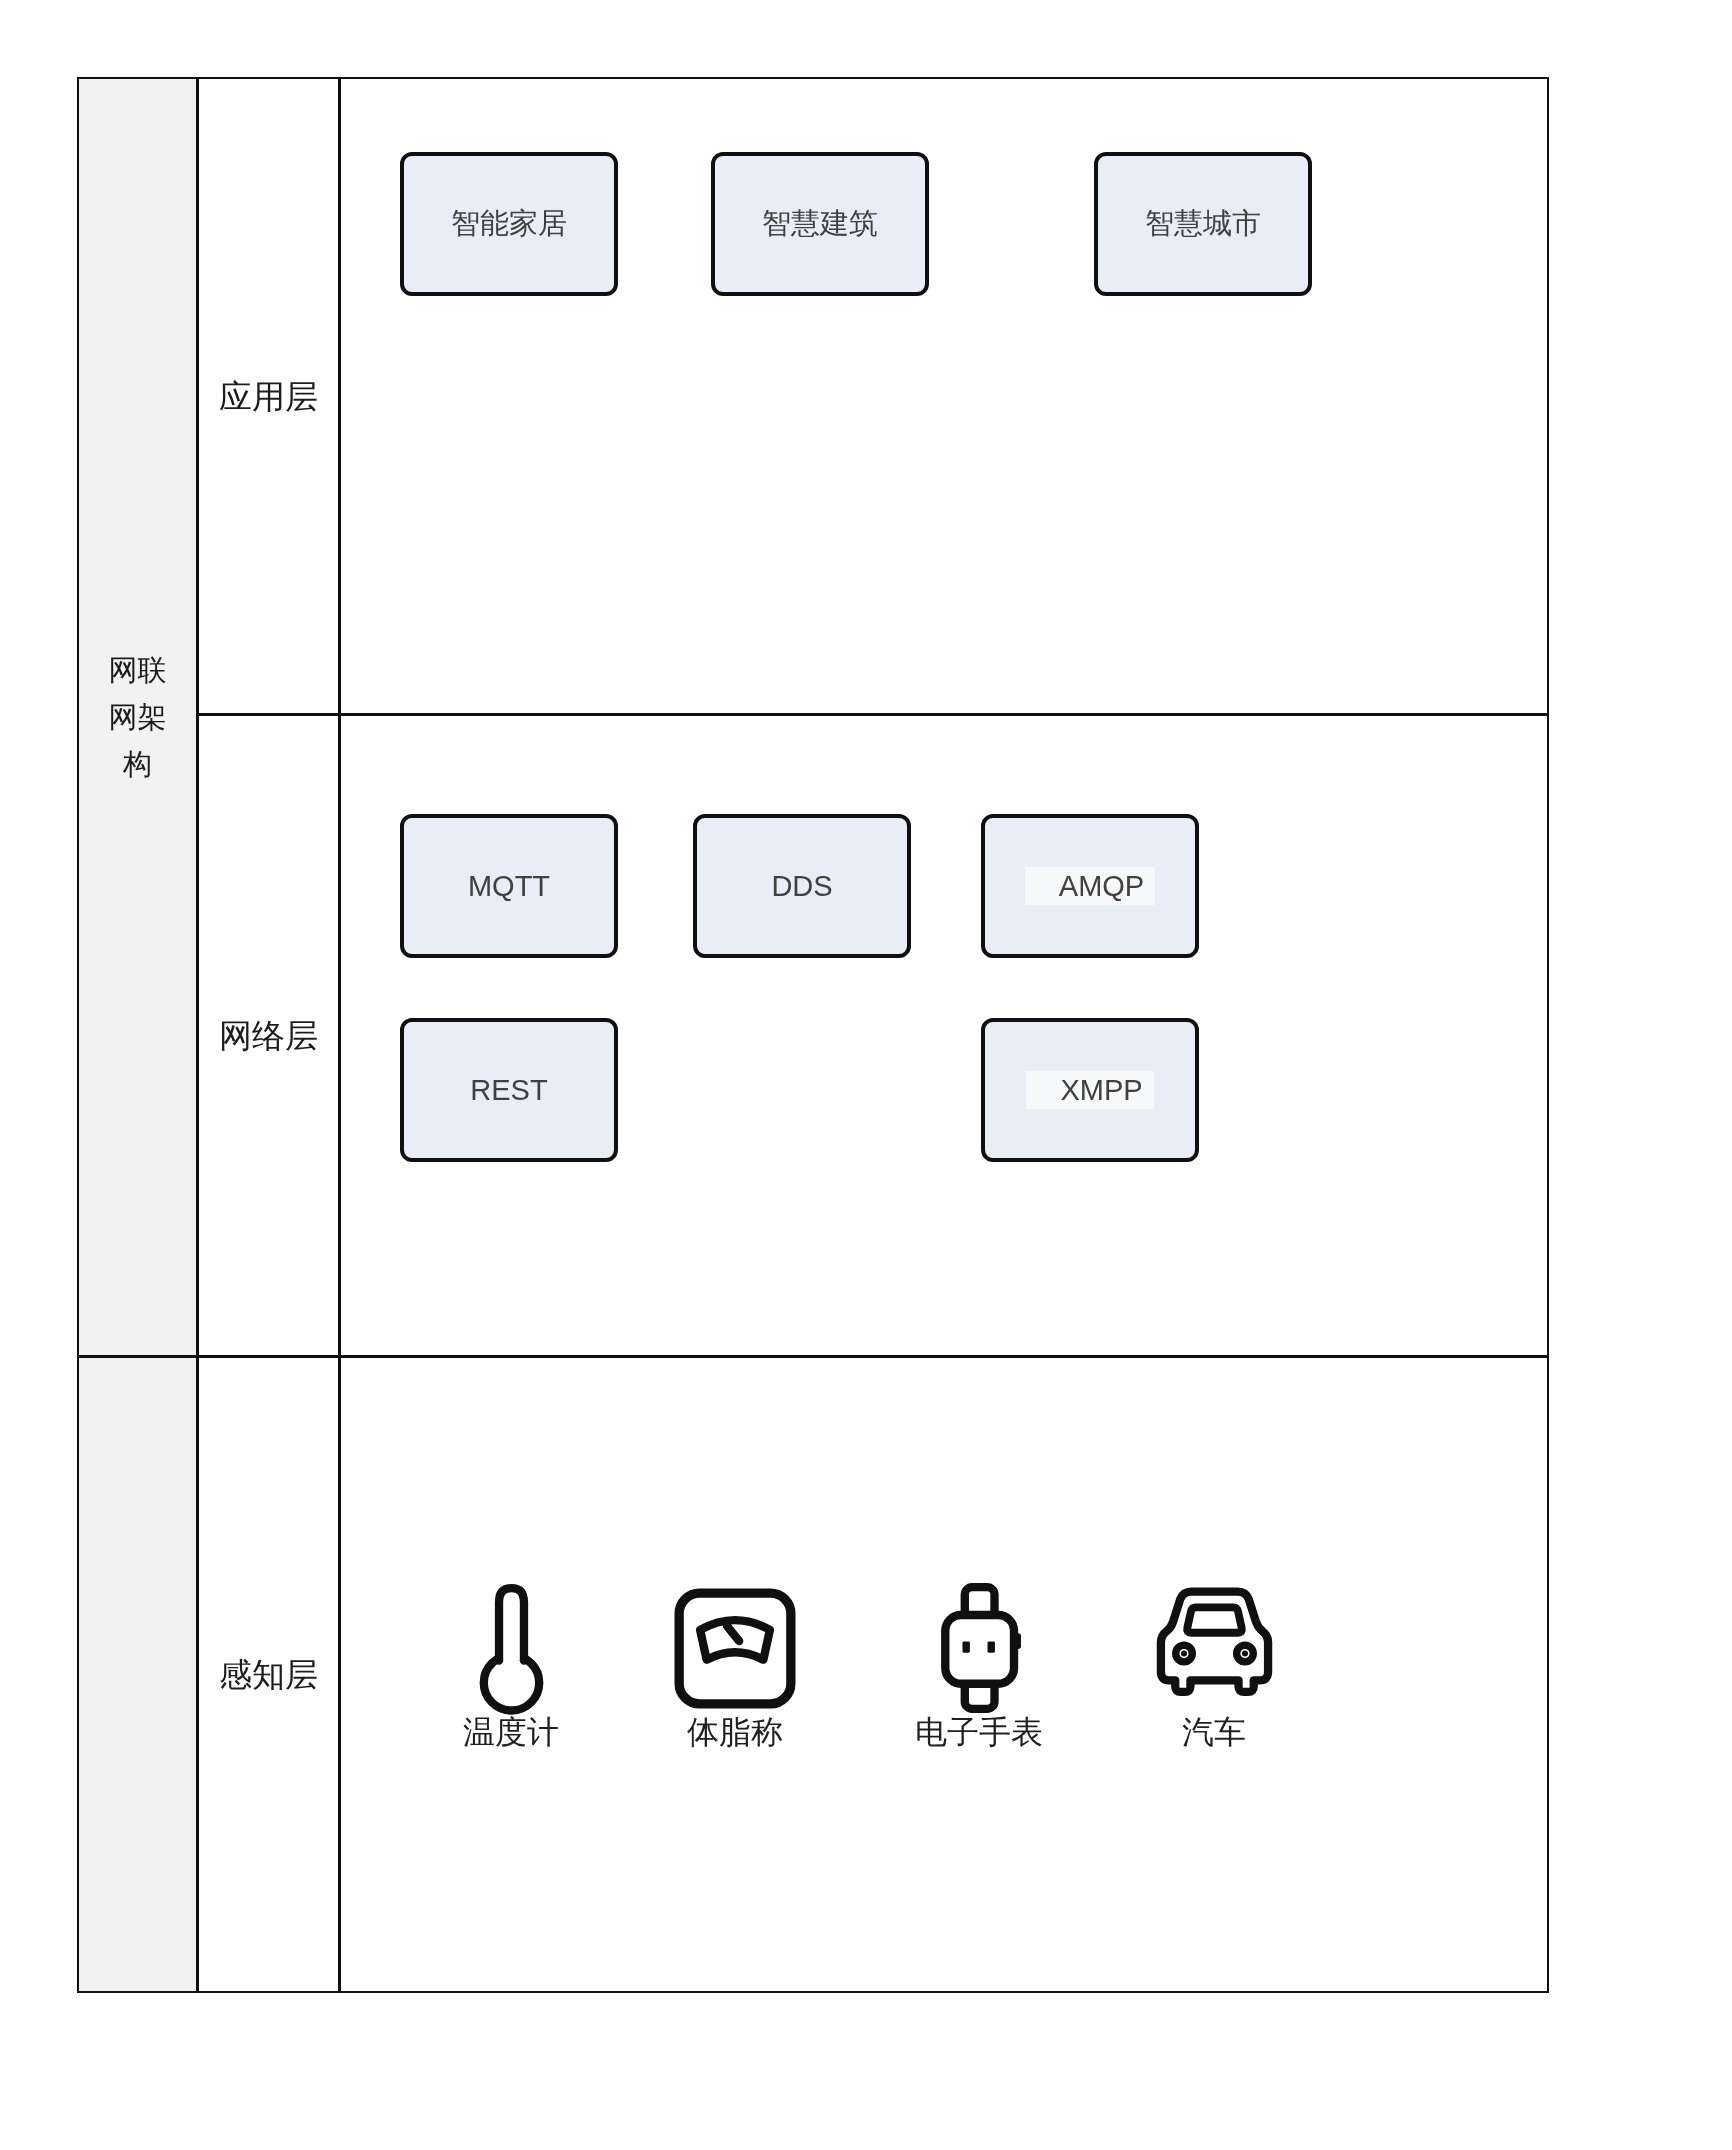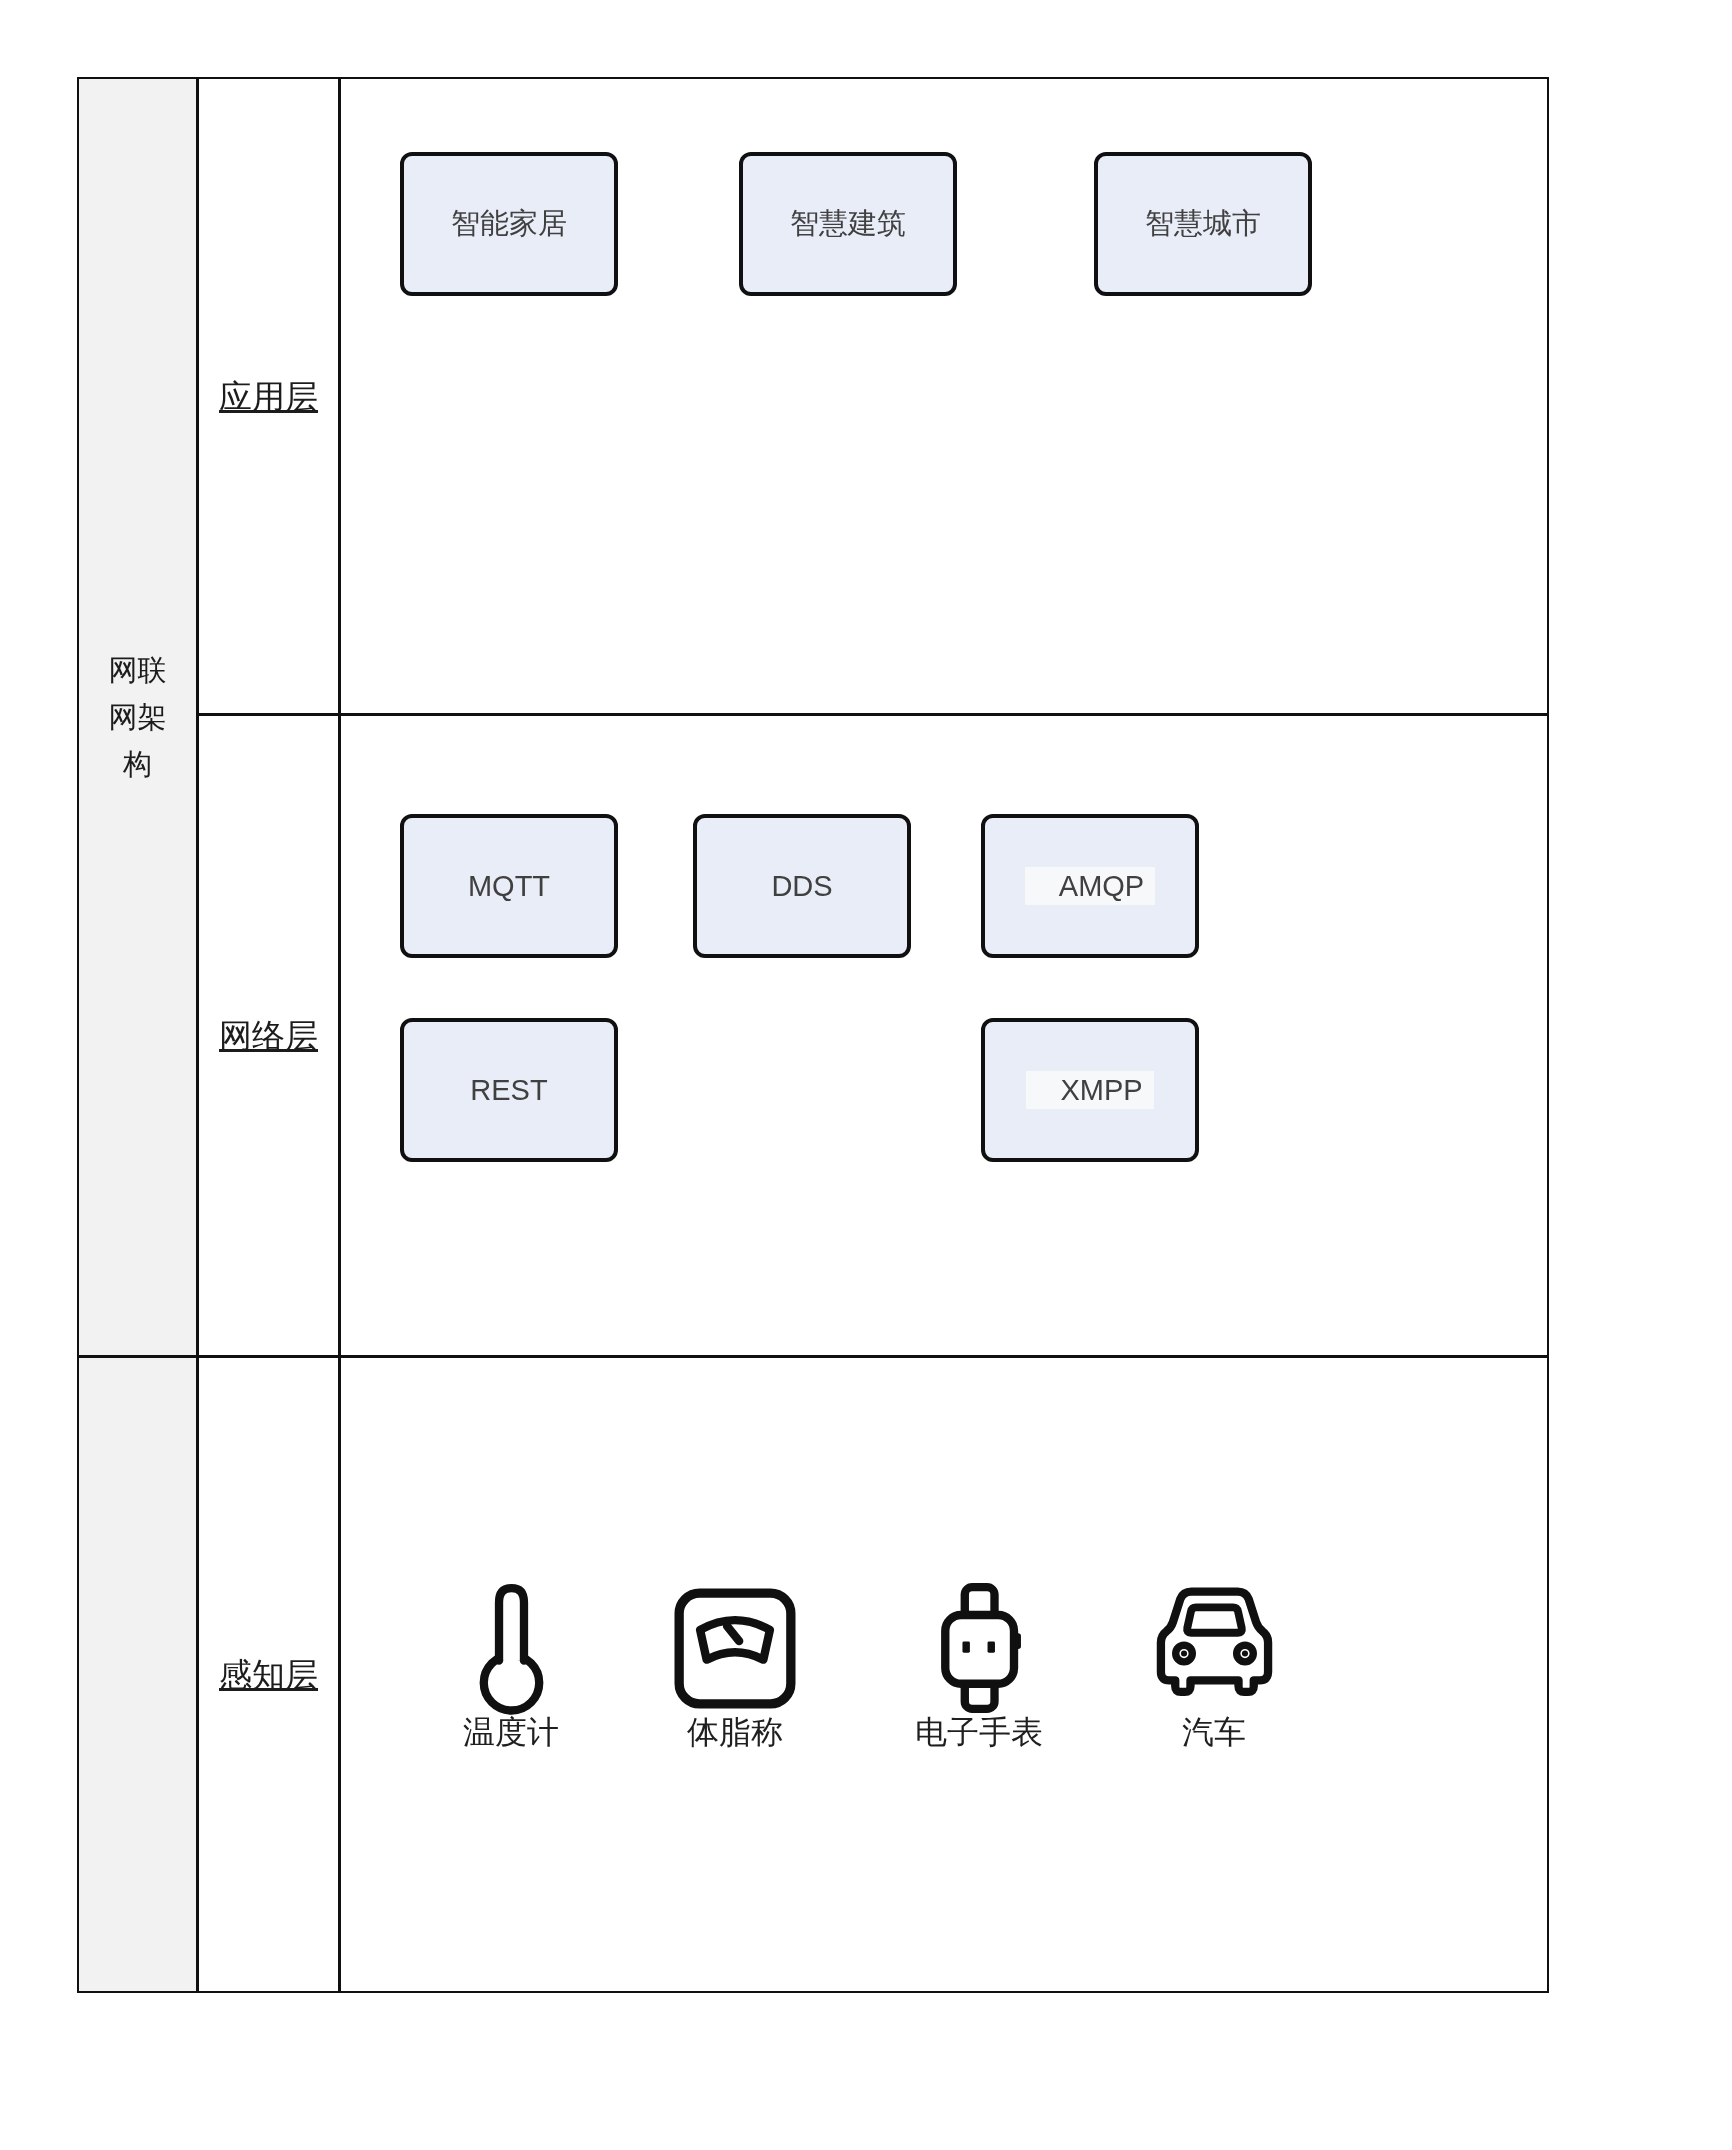--- a/index.html
+++ b/index.html
@@ -28,35 +28,35 @@
   .sidebar-main{position:absolute;left:0;top:0;width:117px;height:1276px;background:#f2f2f2;}
   .sidebar-bottom{position:absolute;left:0;top:1279px;width:117px;height:633px;background:#f2f2f2;}
   .sidebar-title{
     position:absolute;left:0;top:568px;width:117px;
     text-align:center;font-size:29px;line-height:47px;color:#1c1c1c;
   }
   .sidebar-title span{display:block;}
   
   .layer-label{
     position:absolute;left:120px;width:139px;
-    text-align:center;font-size:33px;line-height:37px;color:#1c1c1c;text-decoration:underline;
+    text-align:center;font-size:33px;line-height:37px;color:#1c1c1c;
   }
   .ll-app{top:299px;}
   .ll-net{top:938px;}
   .ll-per{top:1577px;}
   
   .box{
     position:absolute;width:218px;height:144px;
     box-sizing:border-box;border:4.6px solid #101010;border-radius:12px;
     background:#e9edf8;
     display:flex;align-items:center;justify-content:center;
     font-size:29px;color:#404040;
   }
   .b-r1{top:73px;}
-  .b-x1{left:321px;}  .b-x2{left:660px;}  .b-x3{left:1015px;text-align:right;}
+  .b-x1{left:321px;}  .b-x2{left:632px;}  .b-x3{left:1015px;text-align:right;}
   .b-r2a{top:735px;}  .b-r2b{top:939px;}
   .b-nx1{left:321px;} .b-nx2{left:614px;} .b-nx3{left:902px;}
   .box .hl-label{padding:2.8px 11px;}
   .box .hl-label.hl{background:#f7f8fa;padding-left:34px;}
   
   .dev-icon{position:absolute;}
   .di-thermo{left:400px;top:1504px;}
   .di-scale{left:595px;top:1509px;}
   .di-watch{left:862px;top:1504px;}
   .di-car{left:1077px;top:1508px;}

